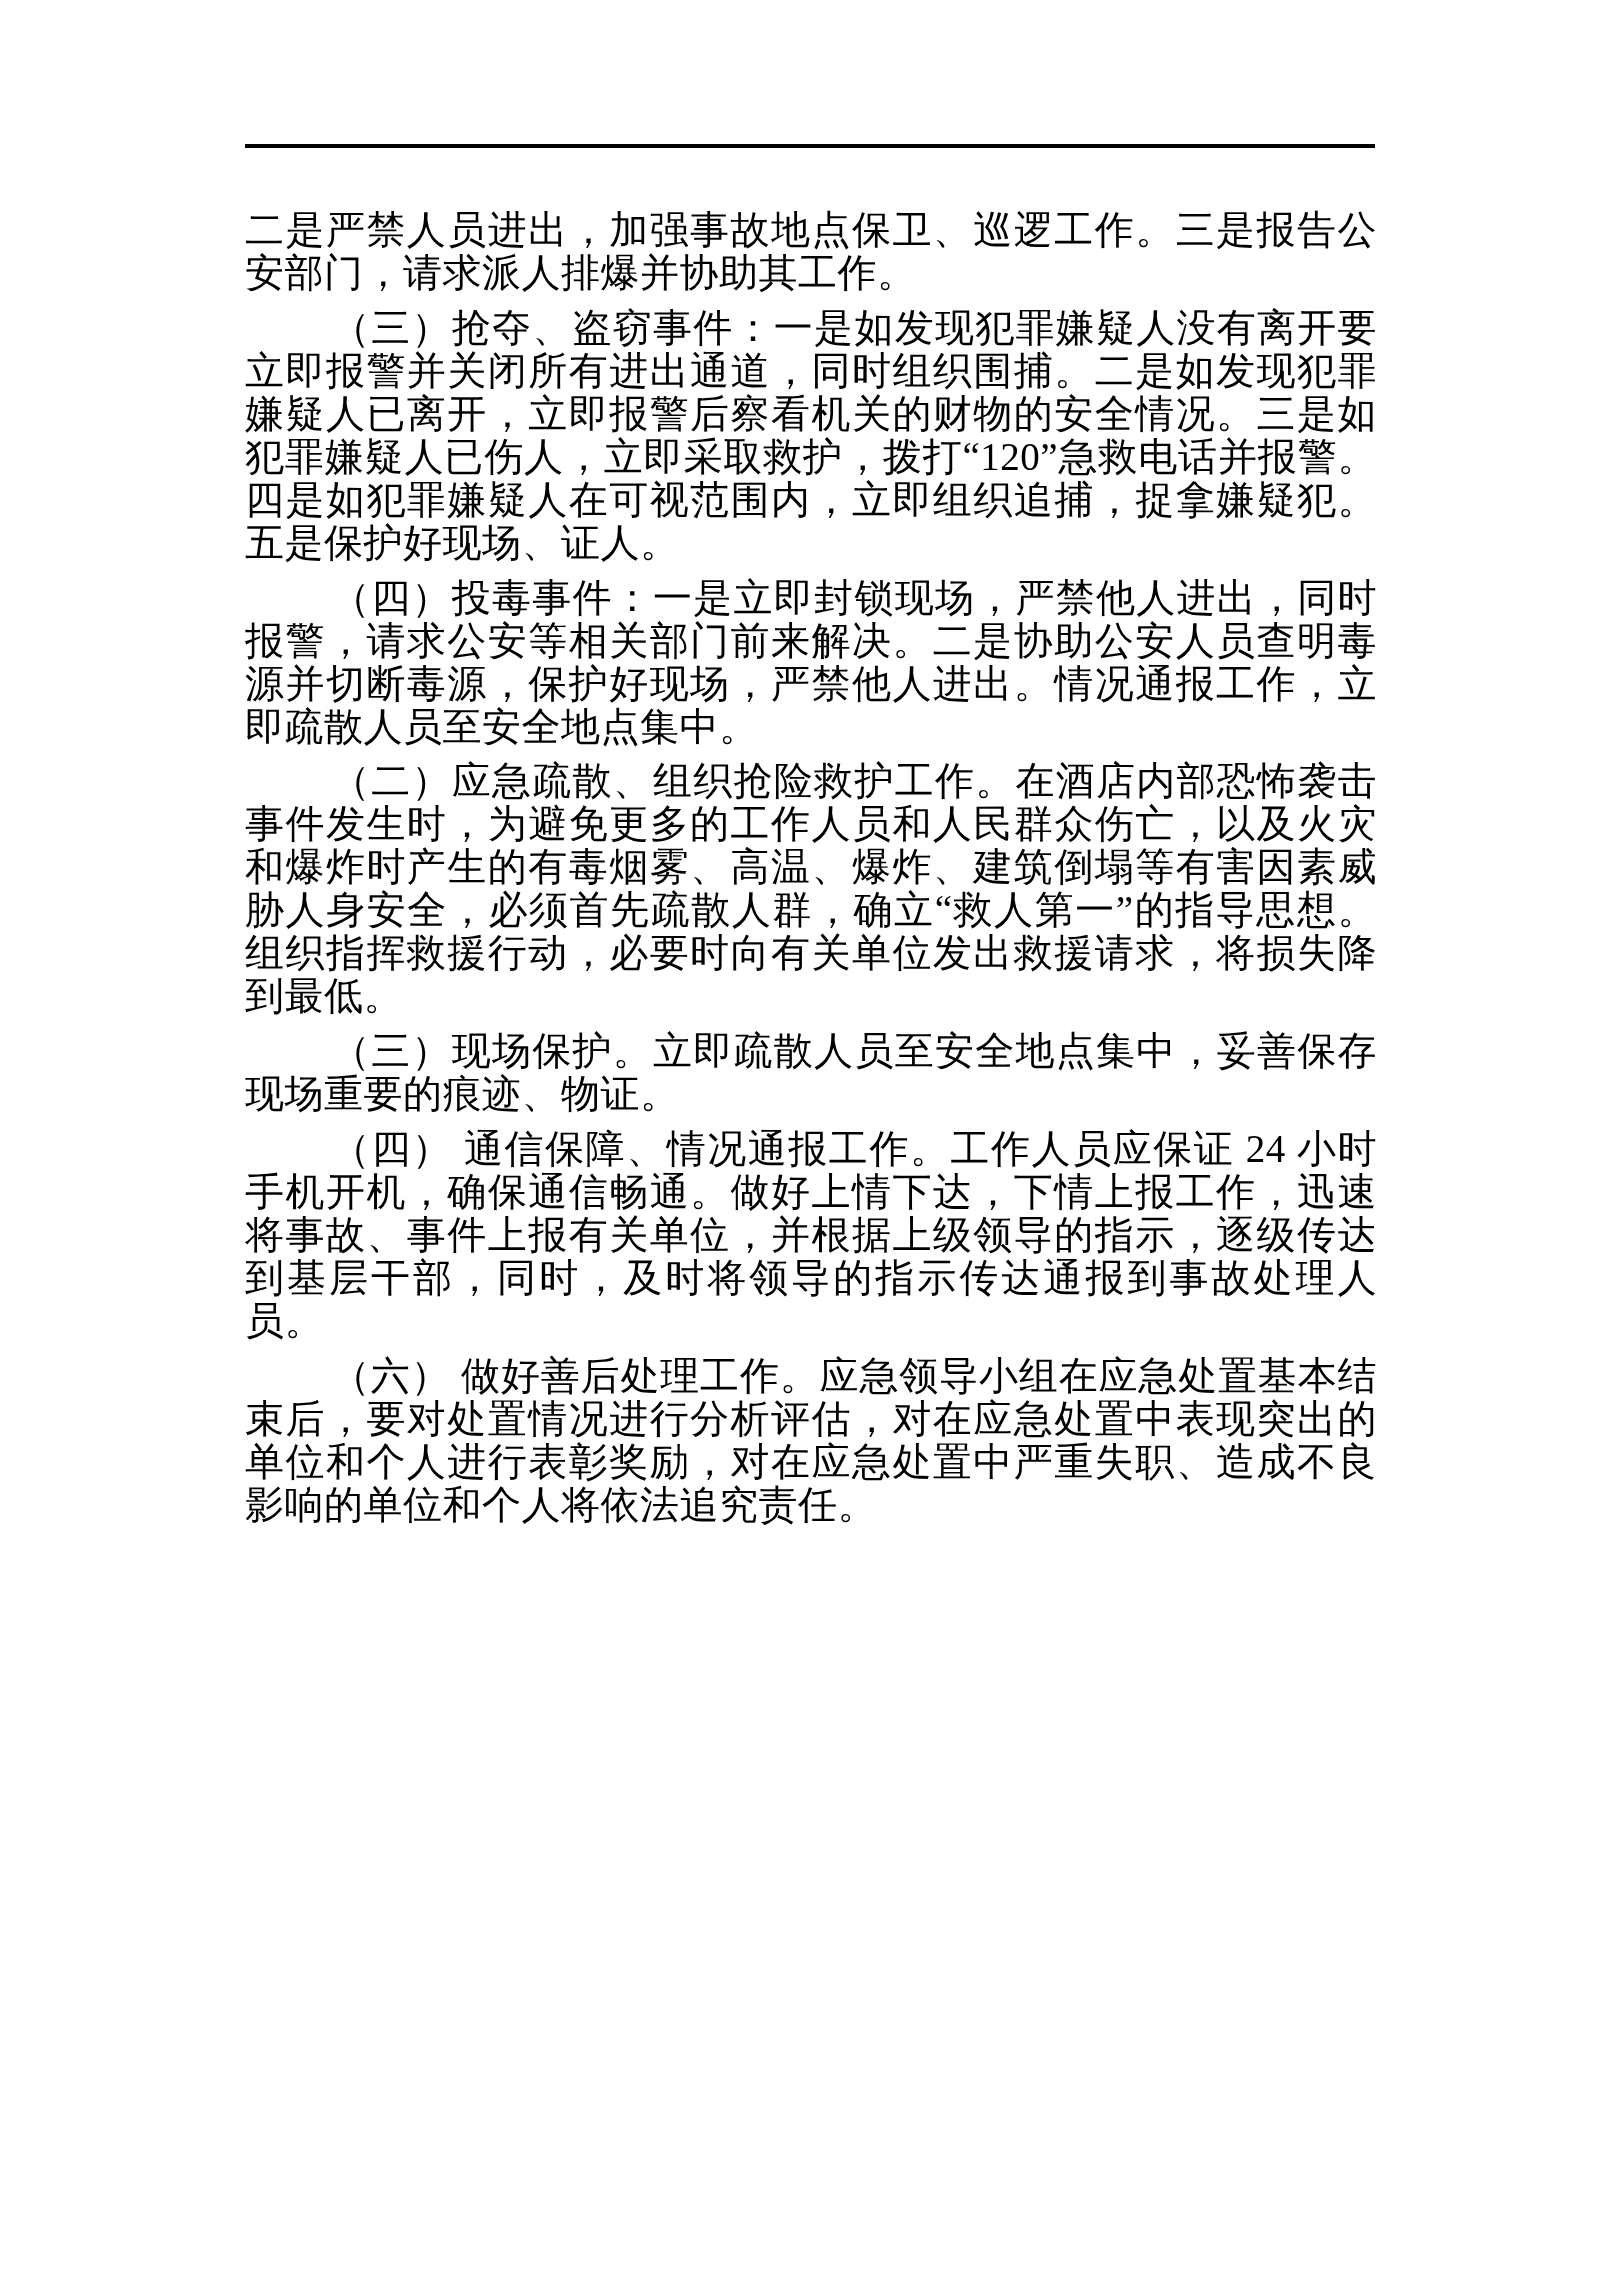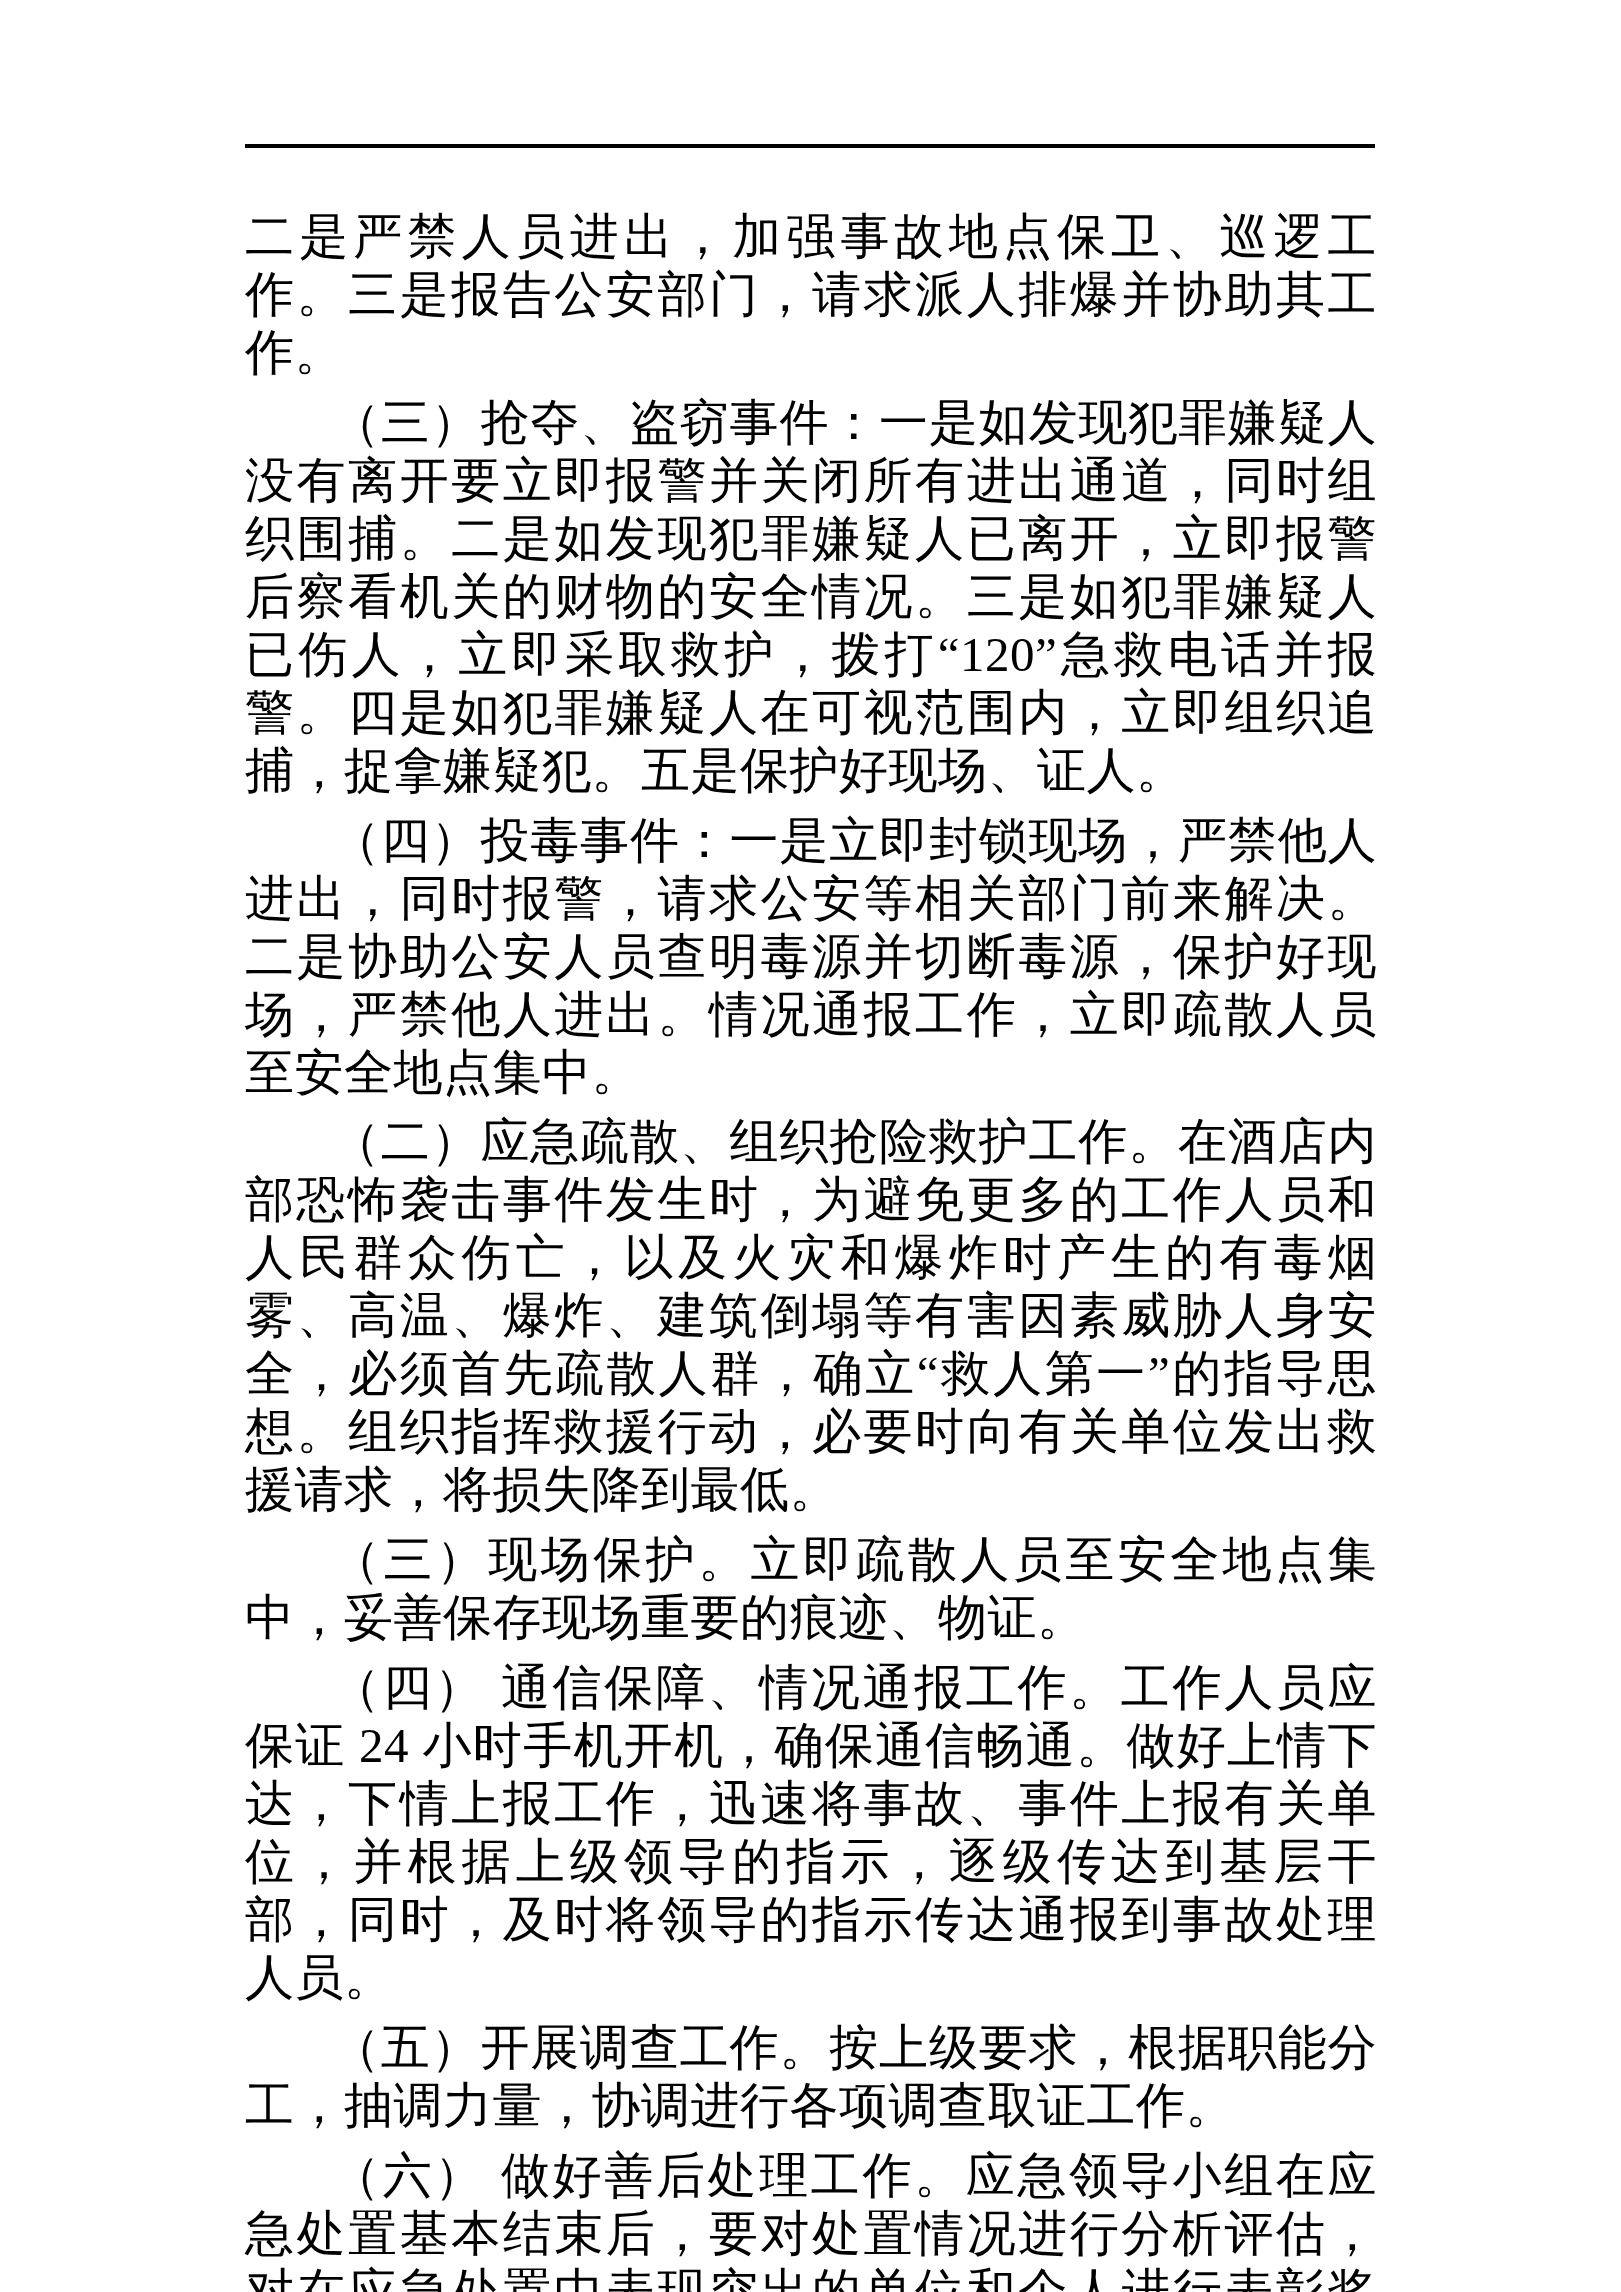--- a/index.html
+++ b/index.html
@@ -26,22 +26,22 @@
     background: #000000;
   }
   .doc-body {
     position: absolute;
     left: 245px;
     top: 208px;
     width: 1132px;
   }
   .para {
     margin: 0 0 11.8px 0;
-    font-size: 49px;
-    line-height: 58px;
+    font-size: 39px;
+    line-height: 43px;
     font-weight: normal;
     text-align: justify;
     white-space: pre-wrap;
     word-break: break-all;
     letter-spacing: 0.5px;
   }
   .para.indent {
     text-indent: 86px;
   }
   .para:last-child {
@@ -55,18 +55,17 @@
 
   <div class="header-rule"></div>
 
   <div class="doc-body">
     <p class="para">二是严禁人员进出，加强事故地点保卫、巡逻工作。三是报告公安部门，请求派人排爆并协助其工作。</p>
     <p class="para indent">（三）抢夺、盗窃事件：一是如发现犯罪嫌疑人没有离开要立即报警并关闭所有进出通道，同时组织围捕。二是如发现犯罪嫌疑人已离开，立即报警后察看机关的财物的安全情况。三是如犯罪嫌疑人已伤人，立即采取救护，拨打“120”急救电话并报警。四是如犯罪嫌疑人在可视范围内，立即组织追捕，捉拿嫌疑犯。五是保护好现场、证人。</p>
     <p class="para indent">（四）投毒事件：一是立即封锁现场，严禁他人进出，同时报警，请求公安等相关部门前来解决。二是协助公安人员查明毒源并切断毒源，保护好现场，严禁他人进出。情况通报工作，立即疏散人员至安全地点集中。</p>
     <p class="para indent">（二）应急疏散、组织抢险救护工作。在酒店内部恐怖袭击事件发生时，为避免更多的工作人员和人民群众伤亡，以及火灾和爆炸时产生的有毒烟雾、高温、爆炸、建筑倒塌等有害因素威胁人身安全，必须首先疏散人群，确立“救人第一”的指导思想。组织指挥救援行动，必要时向有关单位发出救援请求，将损失降到最低。</p>
     <p class="para indent">（三）现场保护。立即疏散人员至安全地点集中，妥善保存现场重要的痕迹、物证。</p>
     <p class="para indent">（四） 通信保障、情况通报工作。工作人员应保证 24 小时手机开机，确保通信畅通。做好上情下达，下情上报工作，迅速将事故、事件上报有关单位，并根据上级领导的指示，逐级传达到基层干部，同时，及时将领导的指示传达通报到事故处理人员。</p>
-    <p class="para indent">（五）开展调查工作。按上级要求，根据职能分工，抽调力量，协调进行各项调查取证工作。</p>
     <p class="para indent">（六） 做好善后处理工作。应急领导小组在应急处置基本结束后，要对处置情况进行分析评估，对在应急处置中表现突出的单位和个人进行表彰奖励，对在应急处置中严重失职、造成不良影响的单位和个人将依法追究责任。</p>
   </div>
 
 </div>
 
 
 </body></html>

